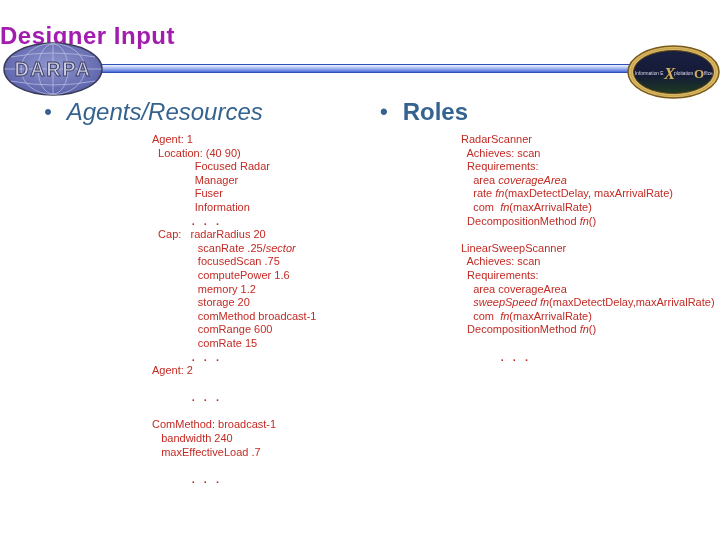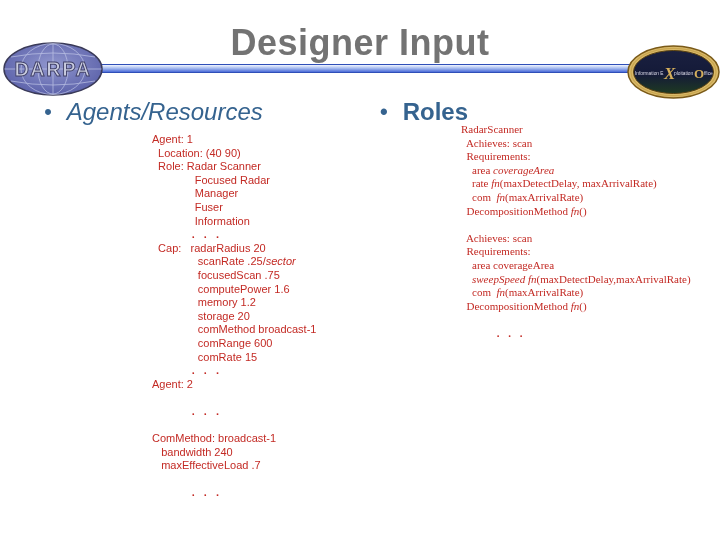--- a/index.html
+++ b/index.html
@@ -1,42 +1,42 @@
 <!DOCTYPE html>
 <html><head>
 <meta charset="utf-8">
 <style>
   html,body{margin:0;padding:0;background:#888;}
   .slide{
     position:relative;width:720px;height:540px;background:#ffffff;overflow:hidden;
     font-family:"Liberation Sans","DejaVu Sans",sans-serif;margin:0 auto;
   }
   .title{
-    position:absolute;top:22px;left:0;width:720px;text-align:center;
-    font-size:36px;font-weight:bold;color:#737373;letter-spacing:0.5px;
+    position:absolute;top:22px;left:0;width:720px;text-align:left;
+    font-size:24px;font-weight:bold;color:#a21caf;letter-spacing:0.5px;
   }
   .rule{
     position:absolute;left:58px;top:64px;width:604px;height:7px;
     background:linear-gradient(180deg,#F0F5FF 0%,#A9BEF0 45%,#4A6AD8 100%);
     border:1px solid #2F4FB8;border-radius:4px;
   }
   .logo{position:absolute;}
   .logo.darpa{left:2px;top:41px;width:102px;height:56px;}
   .logo.ixo{left:627px;top:45px;width:93px;height:54px;}
   .col-header{
     position:absolute;font-size:24px;color:#35638F;white-space:nowrap;
   }
   .col-header .bullet{font-size:22px;margin-right:15px;vertical-align:1px;}
   .col-header.left{left:44px;top:98px;font-style:italic;}
   .col-header.right{left:380px;top:98px;font-weight:bold;}
   .col-body{
     position:absolute;font-size:11px;line-height:13.6px;color:#C32A24;margin-left:44px;
   }
   .col-body.left{left:108px;top:133px;}
-  .col-body.right{left:417px;top:123px;font-family:Liberation Serif, serif;}
+  .col-body.right{left:417px;top:133px;}
   .line{white-space:pre;height:13.6px;}
   .it{font-style:italic;}
   .dots{font-weight:bold;letter-spacing:3px;}
   .page-number{
     position:absolute;left:699px;top:508px;font-size:12px;color:#3A3A3A;font-weight:normal;margin-top:47px;
   }
 </style>
 </head>
 <body>
 
@@ -91,21 +91,20 @@
     <span class="bullet">•</span><span>Agents/Resources</span>
   </div>
 
   <div class="col-header right">
     <span class="bullet">•</span><span>Roles</span>
   </div>
 
   <div class="col-body left">
       <div class="line"><span>Agent: 1</span></div>
       <div class="line"><span>  Location: (40 90)</span></div>
-      <div class="line"><span>  Role: Radar Scanner</span></div>
       <div class="line"><span>              Focused Radar</span></div>
       <div class="line"><span>              Manager</span></div>
       <div class="line"><span>              Fuser</span></div>
       <div class="line"><span>              Information</span></div>
       <div class="line"><span>             </span><span class="dots">. . .</span></div>
       <div class="line"><span>  Cap:   radarRadius 20</span></div>
       <div class="line"><span>               scanRate .25/</span><span class="it">sector</span></div>
       <div class="line"><span>               focusedScan .75</span></div>
       <div class="line"><span>               computePower 1.6</span></div>
       <div class="line"><span>               memory 1.2</span></div>
@@ -126,20 +125,21 @@
     </div>
   <div class="col-body right">
       <div class="line"><span>RadarScanner</span></div>
       <div class="line"><span>  Achieves: scan</span></div>
       <div class="line"><span>  Requirements:</span></div>
       <div class="line"><span>    area </span><span class="it">coverageArea</span></div>
       <div class="line"><span>    rate </span><span class="it">fn</span><span>(maxDetectDelay, maxArrivalRate)</span></div>
       <div class="line"><span>    com  </span><span class="it">fn</span><span>(maxArrivalRate)</span></div>
       <div class="line"><span>  DecompositionMethod </span><span class="it">fn</span><span>()</span></div>
       <div class="line">&nbsp;</div>
+      <div class="line"><span>LinearSweepScanner</span></div>
       <div class="line"><span>  Achieves: scan</span></div>
       <div class="line"><span>  Requirements:</span></div>
       <div class="line"><span>    area coverageArea</span></div>
       <div class="line"><span>    </span><span class="it">sweepSpeed</span><span> </span><span class="it">fn</span><span>(maxDetectDelay,maxArrivalRate)</span></div>
       <div class="line"><span>    com  </span><span class="it">fn</span><span>(maxArrivalRate)</span></div>
       <div class="line"><span>  DecompositionMethod </span><span class="it">fn</span><span>()</span></div>
       <div class="line">&nbsp;</div>
       <div class="line"><span>             </span><span class="dots">. . .</span></div>
     </div>
 

